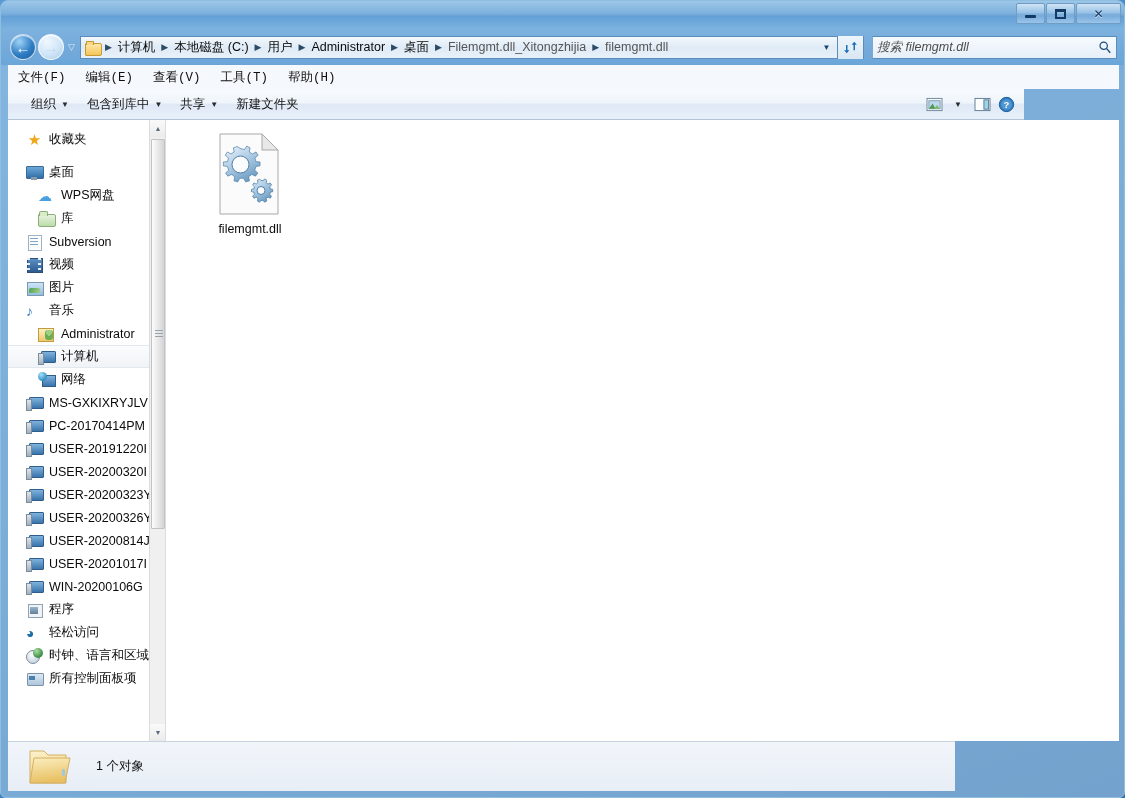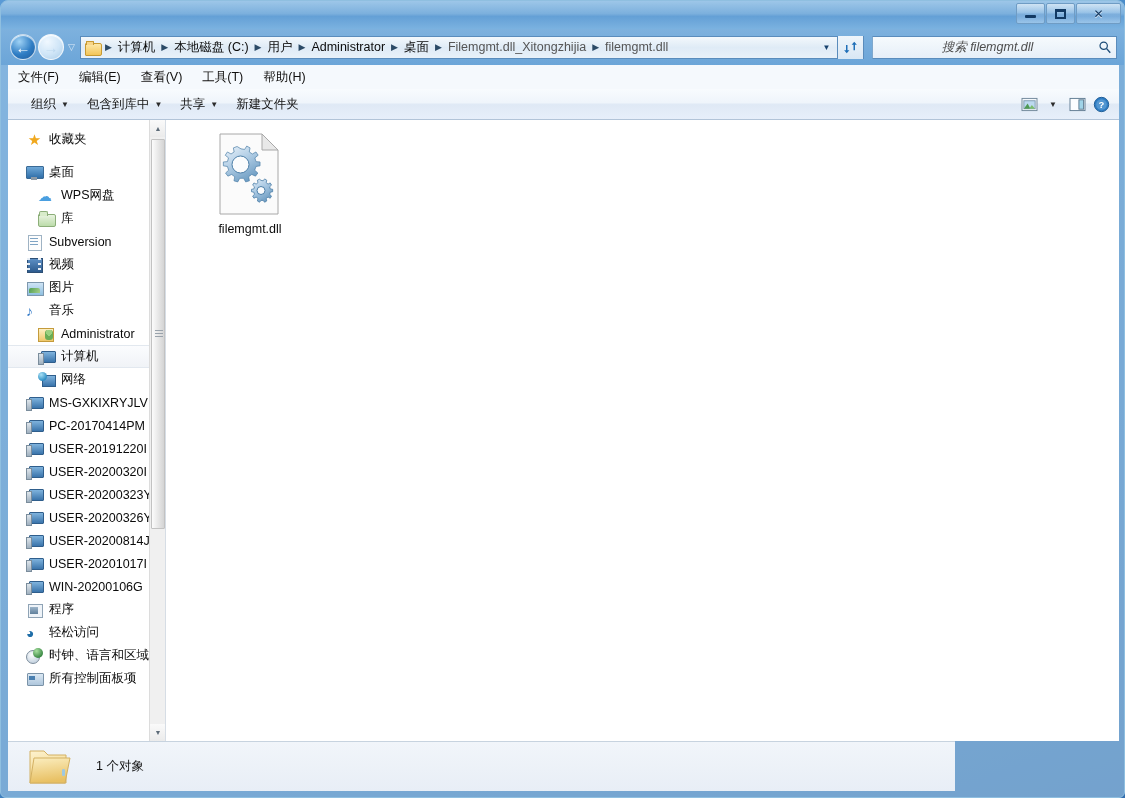--- a/index.html
+++ b/index.html
@@ -93,32 +93,32 @@
     border-left: 1px solid #5a8cbc;
     background: linear-gradient(180deg, #eef5fb, #d8e7f4);
   }
   #searchbox {
     width: 245px; height: 23px; margin-right: 9px;
     background: linear-gradient(180deg, #f6fafd 0%, #e6eff8 100%);
     border: 1px solid #5a8cbc; border-left: 1px solid #7fa8cd;
     display: flex; align-items: center; padding: 0 4px;
   }
   #searchbox .ph {
-    flex: 1; font-size: 12.5px; font-style: italic; color: #4d4d4d; white-space: nowrap; overflow: hidden; text-align: center;
+    flex: 1; font-size: 12.5px; font-style: italic; color: #4d4d4d; white-space: nowrap; overflow: hidden;
   }
   
   #menubar {
     position: absolute; left: 7px; top: 64px; width: 1111px; height: 24px;
     background: #f5f9fd;
     display: flex; align-items: center; padding-left: 10px; gap: 20px;
   }
-  .menuitem { font-size: 12.5px; color: #11100f; white-space: nowrap; }
+  .menuitem { font-size: 12.5px; color: #11100f; white-space: nowrap; font-family: Liberation Mono, monospace; }
   
   #toolbar {
-    position: absolute; left: 7px; top: 88px; width: 1111px; height: 31px;
+    position: absolute; left: 7px; top: 88px; width: 1016px; height: 31px;
     background: linear-gradient(180deg, #f8fbfe 0%, #eff5fb 45%, #dfe9f5 52%, #e7effa 100%);
     border-bottom: 1px solid #b2c4d8;
     display: flex; align-items: center; padding: 0 6px 0 14px;
   }
   .tbtn {
     font-size: 12.5px; color: #121212; padding: 3px 9px;
     display: flex; align-items: center; gap: 5px; white-space: nowrap;
   }
   .caret { font-size: 8px; color: #2a2a2a; }
   .tb-spacer { flex: 1; }

